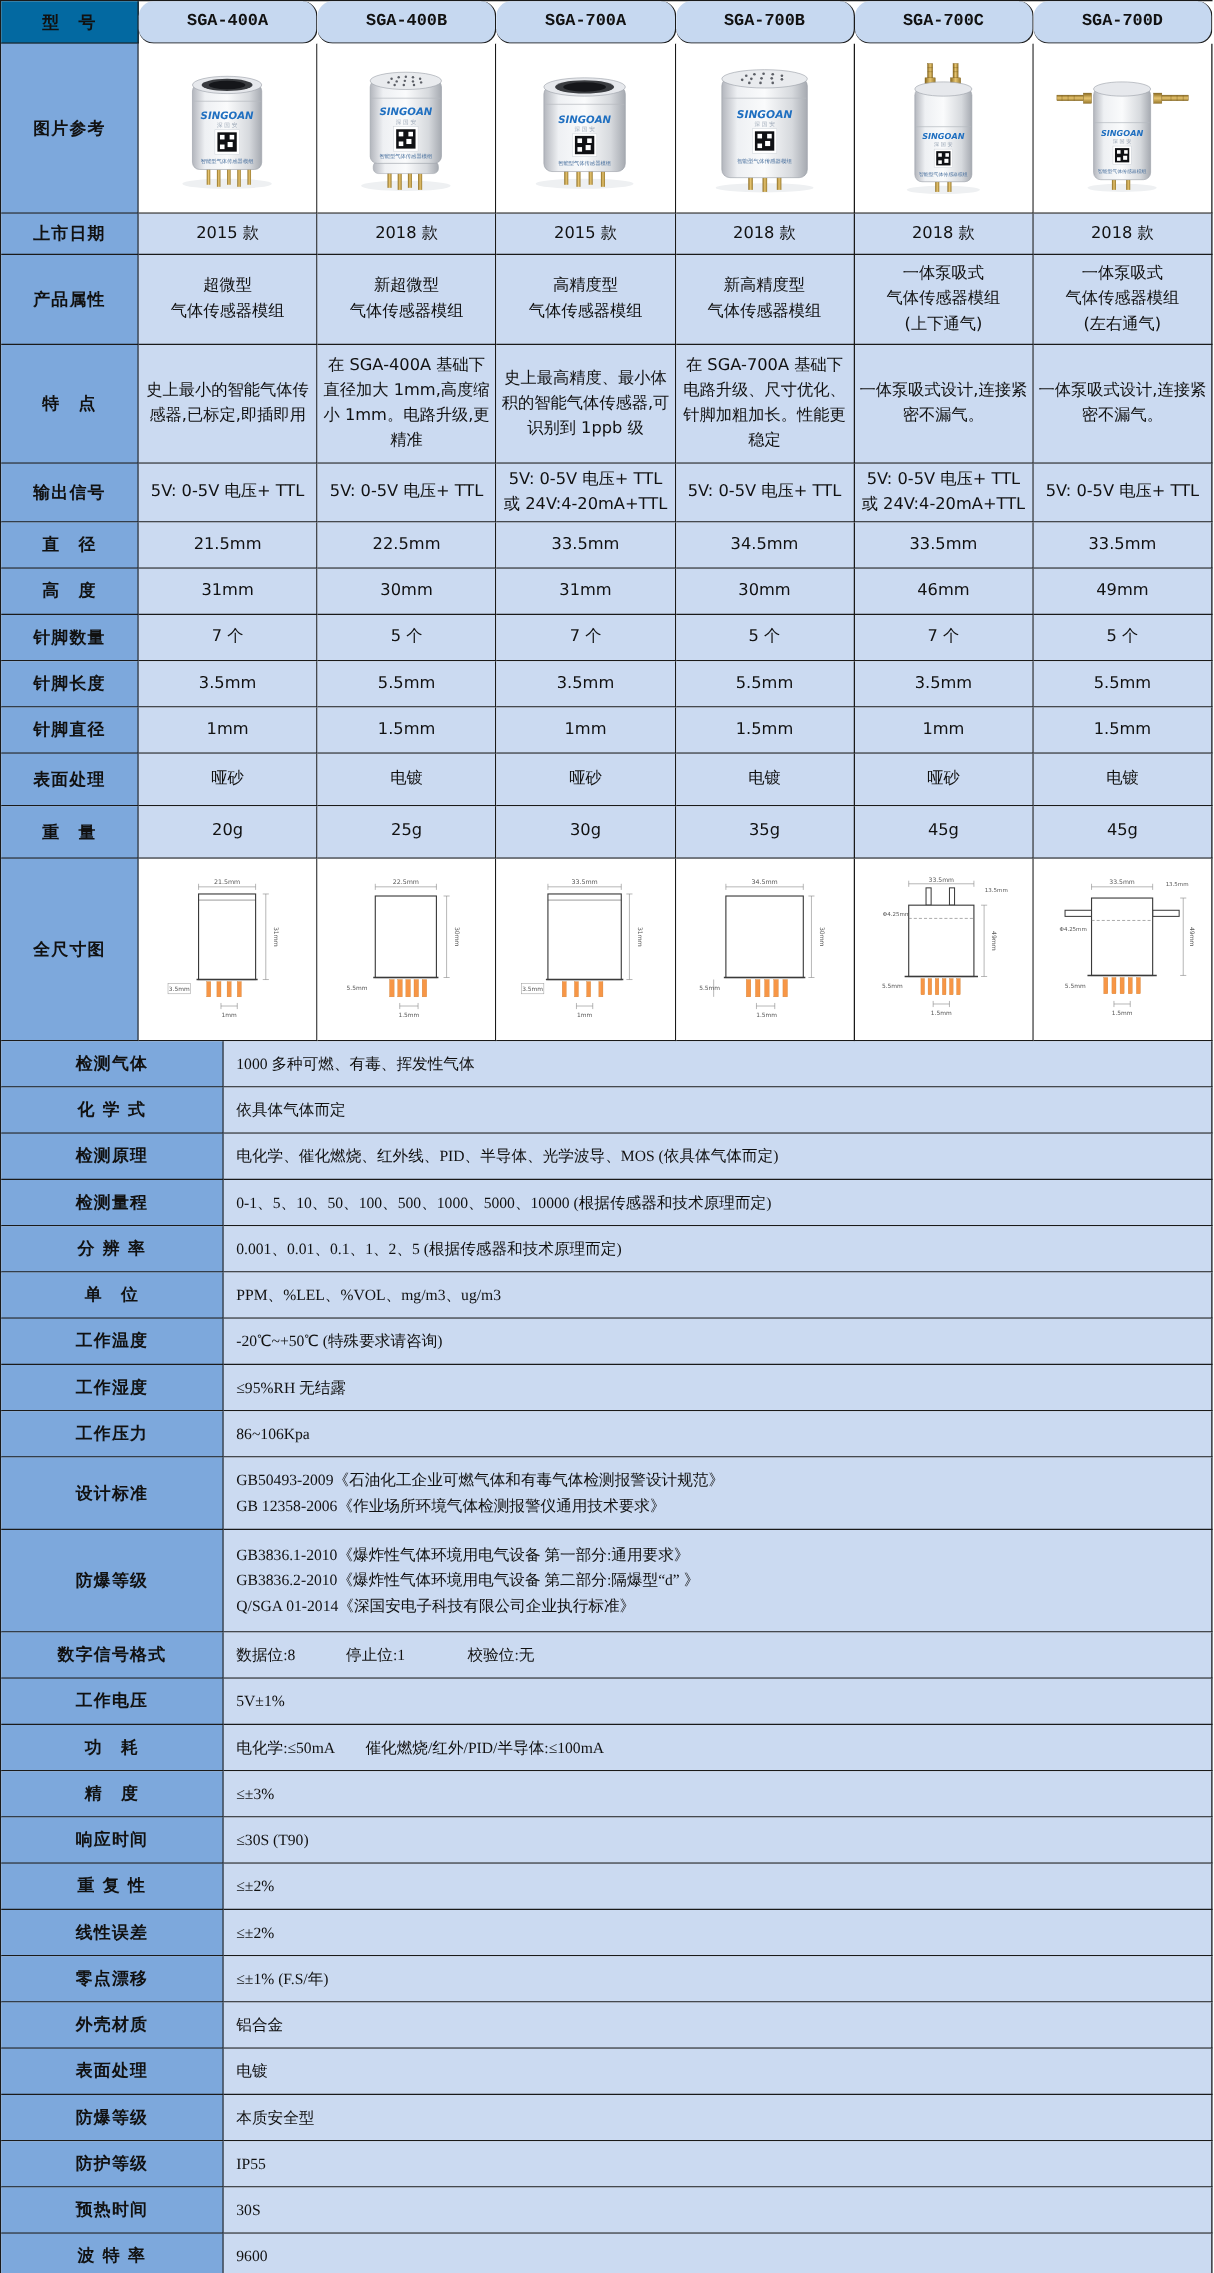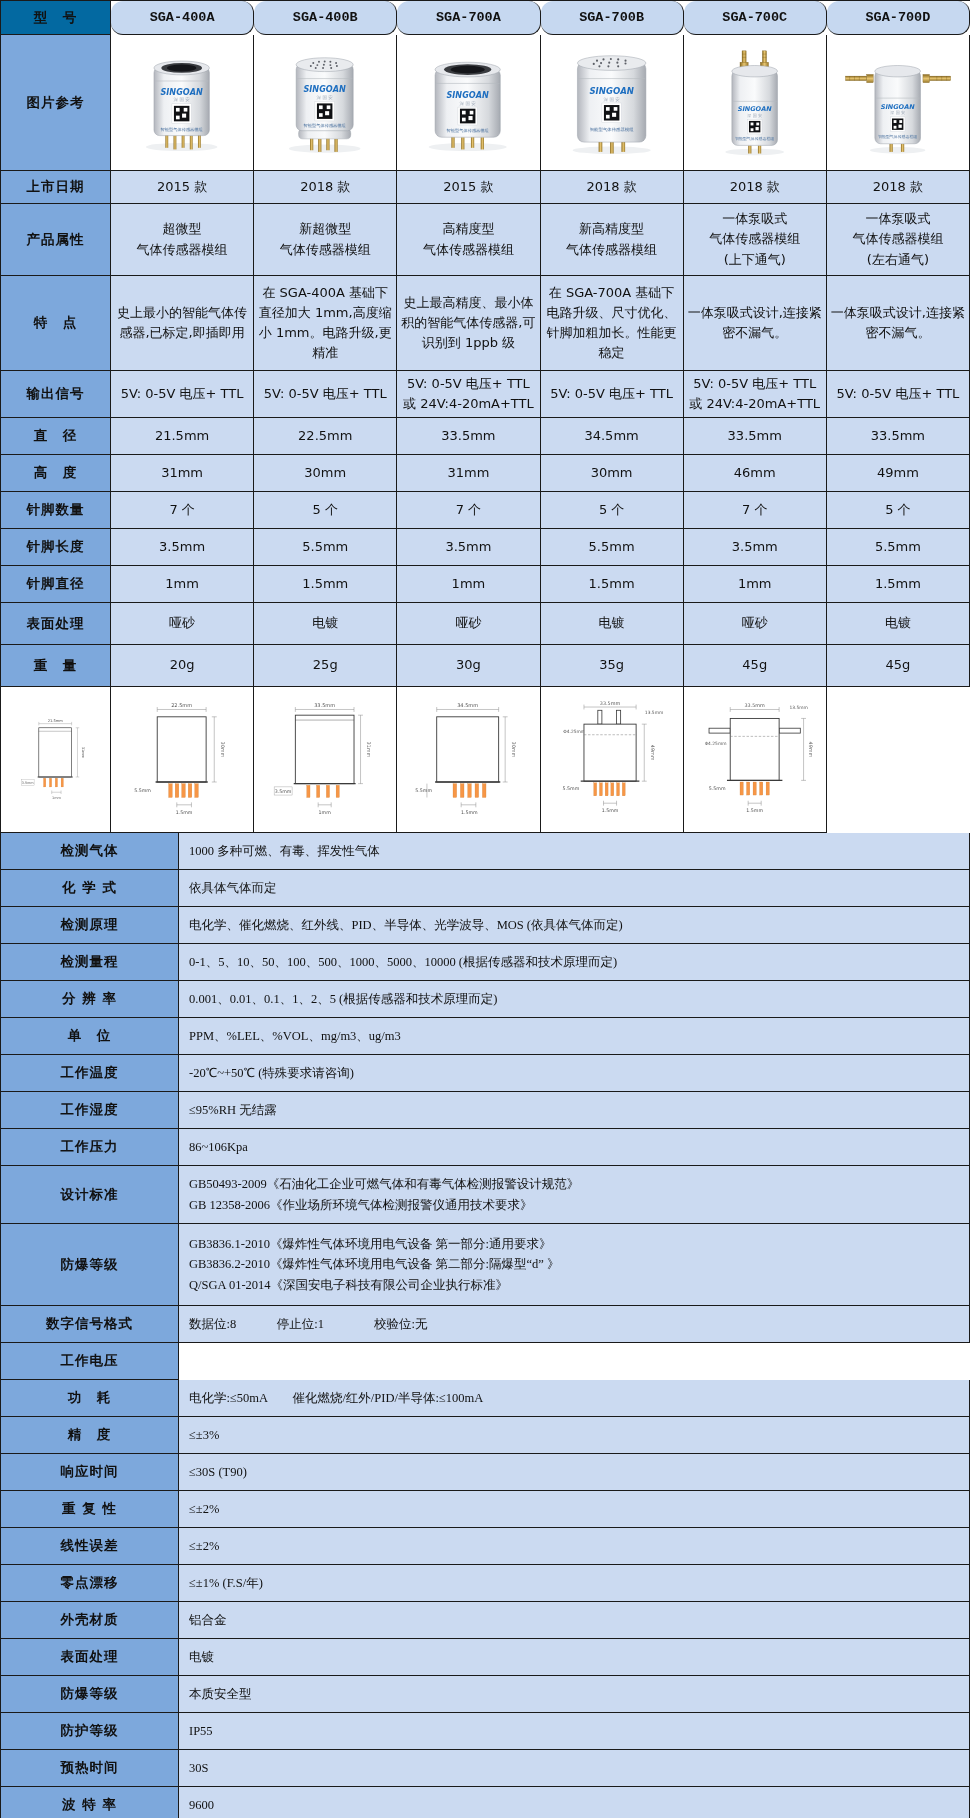--- a/index.html
+++ b/index.html
@@ -362,20 +362,21 @@
     <div class="cell label-cell">重　量</div>
     <div class="cell val">20g</div>
     <div class="cell val">25g</div>
     <div class="cell val">30g</div>
     <div class="cell val">35g</div>
     <div class="cell val">45g</div>
     <div class="cell val">45g</div>
   </div>
 
   <div class="row h146">
+    <div class="cell label-cell">全尺寸图</div>
 
     <div class="cell white">
       <svg viewBox="0 0 145 146" width="143" height="144">
         <g stroke="#888" stroke-width="0.6">
             <line x1="44" y1="11" x2="100" y2="11"></line>
             <line x1="44" y1="8" x2="44" y2="14"></line>
             <line x1="100" y1="8" x2="100" y2="14"></line>
           </g>
         <text x="72" y="8" text-anchor="middle" font-size="6.2" fill="#555">21.5mm</text>
         <rect x="44" y="18" width="56" height="84" fill="#fff" stroke="#3a3a3a" stroke-width="1.1"></rect>
@@ -635,20 +636,21 @@
       <div class="cell dval mono prewrap">GB3836.1-2010《爆炸性气体环境用电气设备 第一部分:通用要求》
 GB3836.2-2010《爆炸性气体环境用电气设备 第二部分:隔爆型“d” 》
 Q/SGA 01-2014《深国安电子科技有限公司企业执行标准》</div>
     </div>
   <div class="drow">
       <div class="cell label-cell h37">数字信号格式</div>
       <div class="cell dval mono prewrap">数据位:8             停止位:1                校验位:无</div>
     </div>
   <div class="drow">
       <div class="cell label-cell h37">工作电压</div>
+      <div class="cell dval mono prewrap">5V±1%</div>
     </div>
   <div class="drow">
       <div class="cell label-cell h37">功　耗</div>
       <div class="cell dval mono prewrap">电化学:≤50mA        催化燃烧/红外/PID/半导体:≤100mA</div>
     </div>
   <div class="drow">
       <div class="cell label-cell h37">精　度</div>
       <div class="cell dval mono prewrap">≤±3%</div>
     </div>
   <div class="drow">

